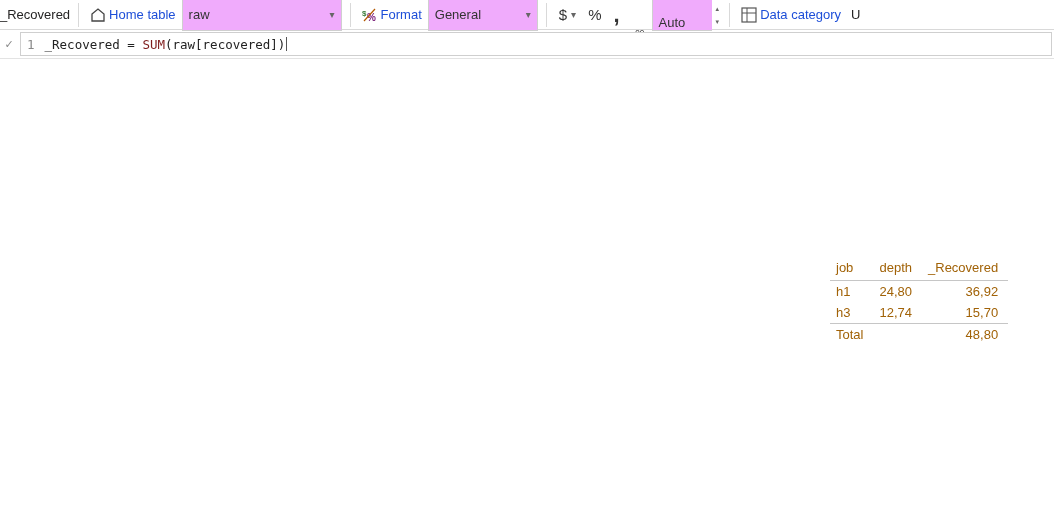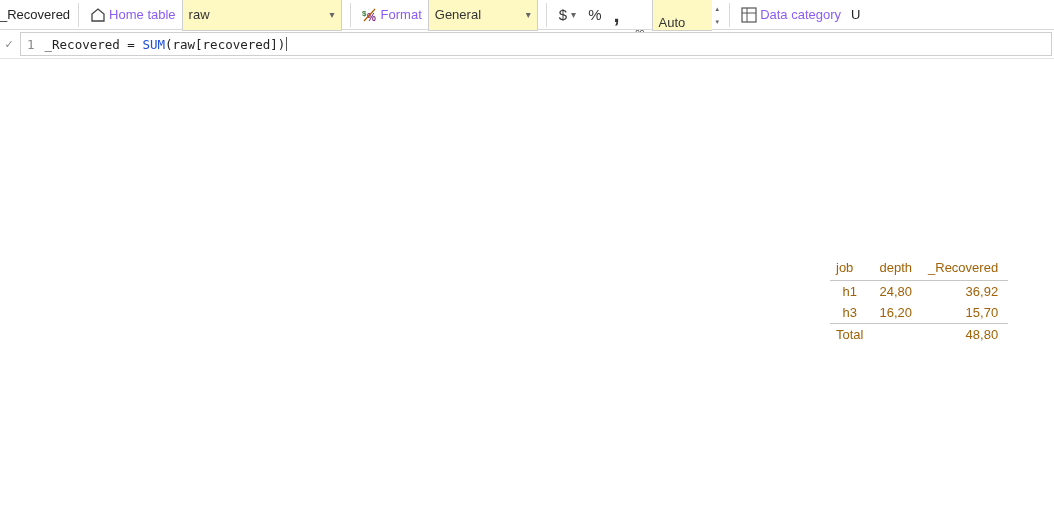--- a/index.html
+++ b/index.html
@@ -22,35 +22,35 @@
     box-sizing: border-box;
     white-space: nowrap;
   }
   .sep {
     width: 1px;
     height: 24px;
     background: #d9d9d9;
     margin: 0 8px;
   }
   .lbl {
-    color: #8b5cf6;
+    color: #1d4ed8;
     margin-right: 6px;
   }
   .name-field {
     min-width: 70px;
     padding-left: 0px;
   }
   .select-box {
     display: flex;
     align-items: center;
     justify-content: space-between;
     border: 1px solid #cfcfcf;
     height: 32px;
     padding: 0 6px;
-    background: #fef9c3;
+    background: #f0abfc;
     color: #333;
     box-sizing: border-box;
   }
   .select-box .caret {
     margin-left: 8px;
     font-size: 10px;
     color: #666;
   }
   .w-rawselect { width: 160px; }
   .w-format   { width: 110px; }
@@ -106,21 +106,21 @@
     font-size:12.5px;
     background:#fff;
     white-space:pre;
   }
   .gutter {
     color:#888;
     margin-right:10px;
   }
   .tok-measure { color:#222; }
   .tok-eq      { color:#222; }
-  .tok-fn      { color:#1d4ed8; }
+  .tok-fn      { color:#7f1d1d; }
   .tok-body    { color:#222; }
   .cursor-caret {
     display:inline-block;
     width:0;
     border-left:1px solid #555;
     height:14px;
     vertical-align:middle;
     margin: 0 1px;
   }
 
@@ -145,21 +145,21 @@
     text-align: center;
     padding: 4px 10px 5px 6px;
     white-space: nowrap;
   }
   .visual th.left { text-align:left; }
   .visual tbody td {
     padding: 3px 10px 3px 6px;
     text-align: right;
     white-space: nowrap;
   }
-  .visual tbody td.left { text-align:center; }
+  .visual tbody td.left { text-align:left; }
   .hr-row td, .hr-row th {
     border-top: 1px solid #c6c6c6;
   }
   .total-row td {
     font-weight: 400;
     padding-top:5px;
   }
 </style>
 </head>
 <body>
@@ -257,21 +257,21 @@
         </tr>
       </thead>
       <tbody>
         <tr class="hr-row">
           <td class="left">h1</td>
           <td>24,80</td>
           <td>36,92</td>
         </tr>
         <tr>
           <td class="left">h3</td>
-          <td>16,20</td>
+          <td>12,74</td>
           <td>15,70</td>
         </tr>
         <tr class="hr-row total-row">
           <td class="left">Total</td>
           <td></td>
           <td>48,80</td>
         </tr>
       </tbody>
     </table>
   </div>

